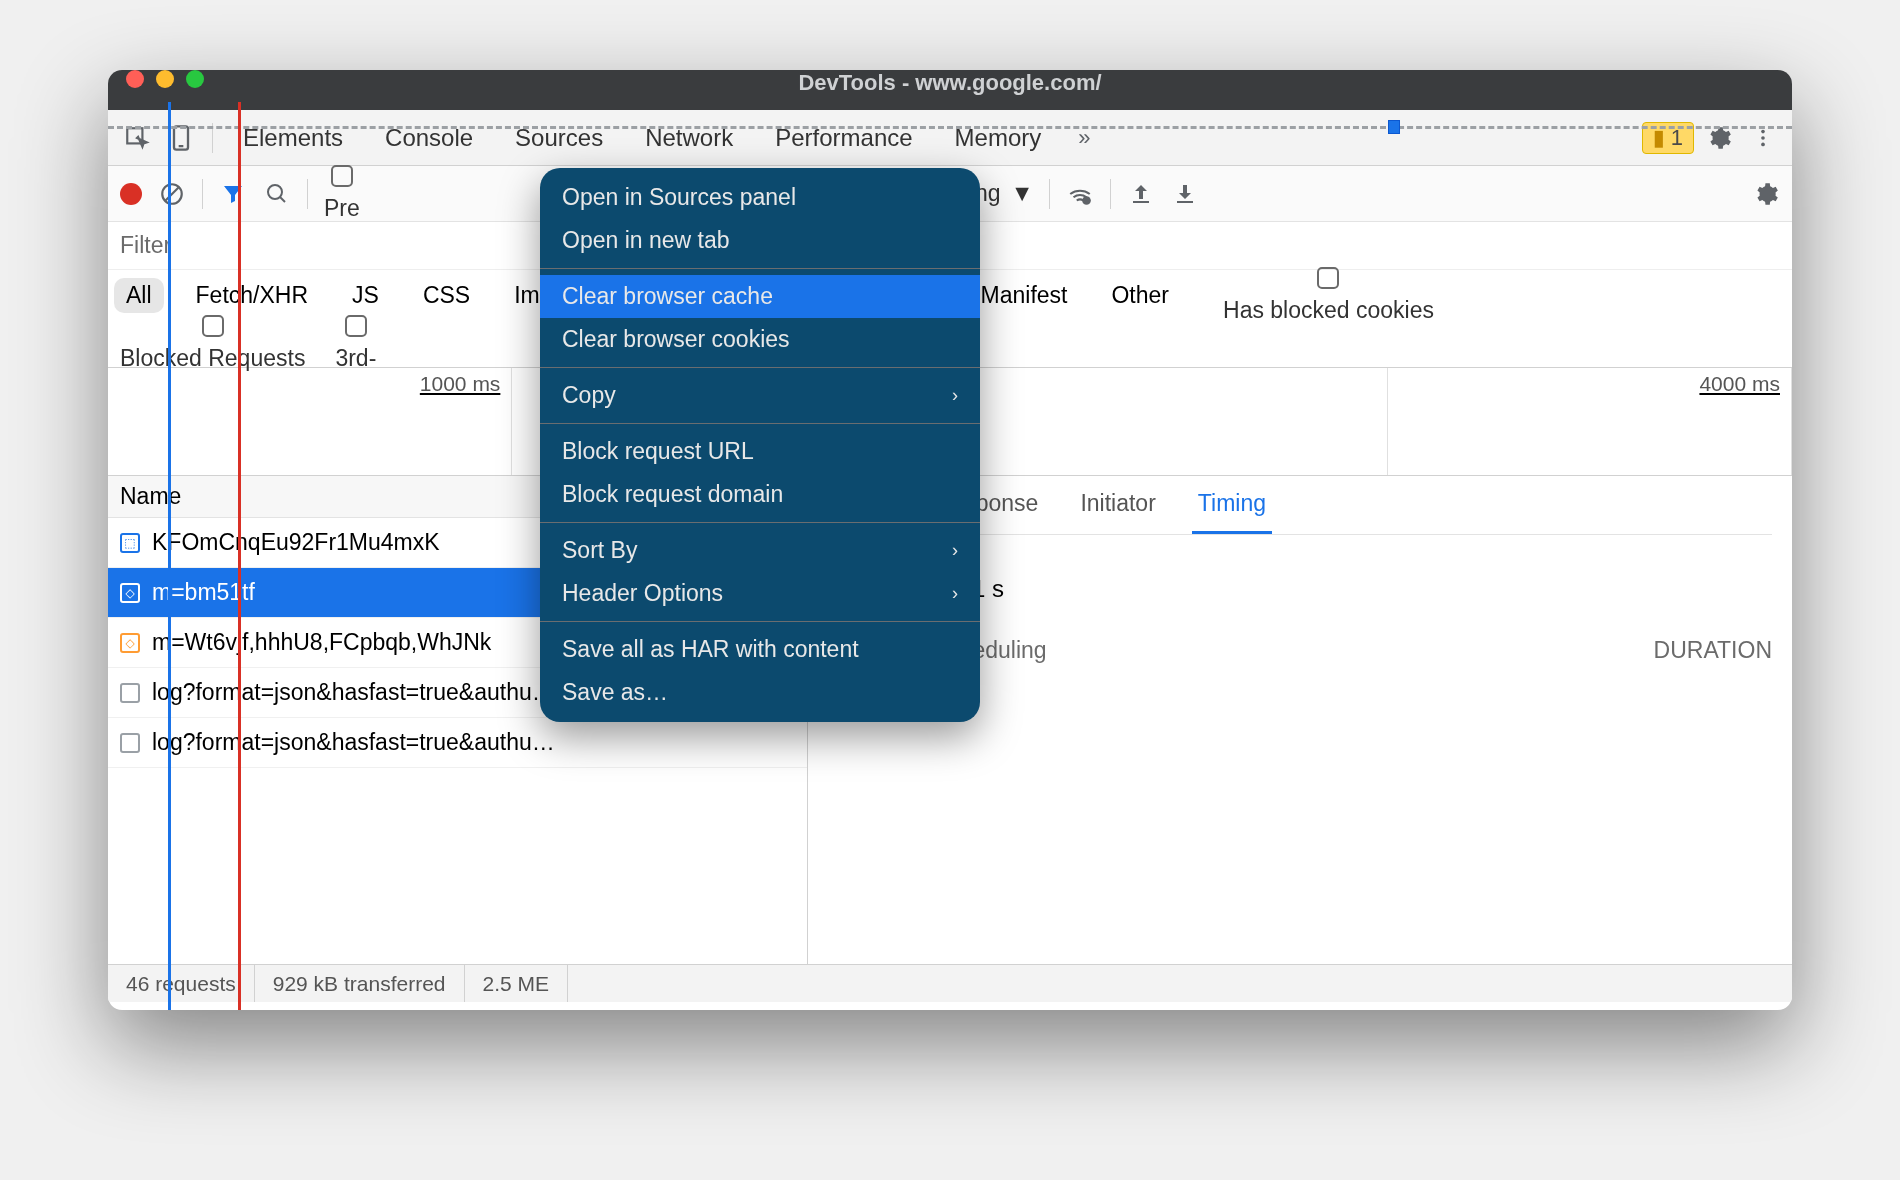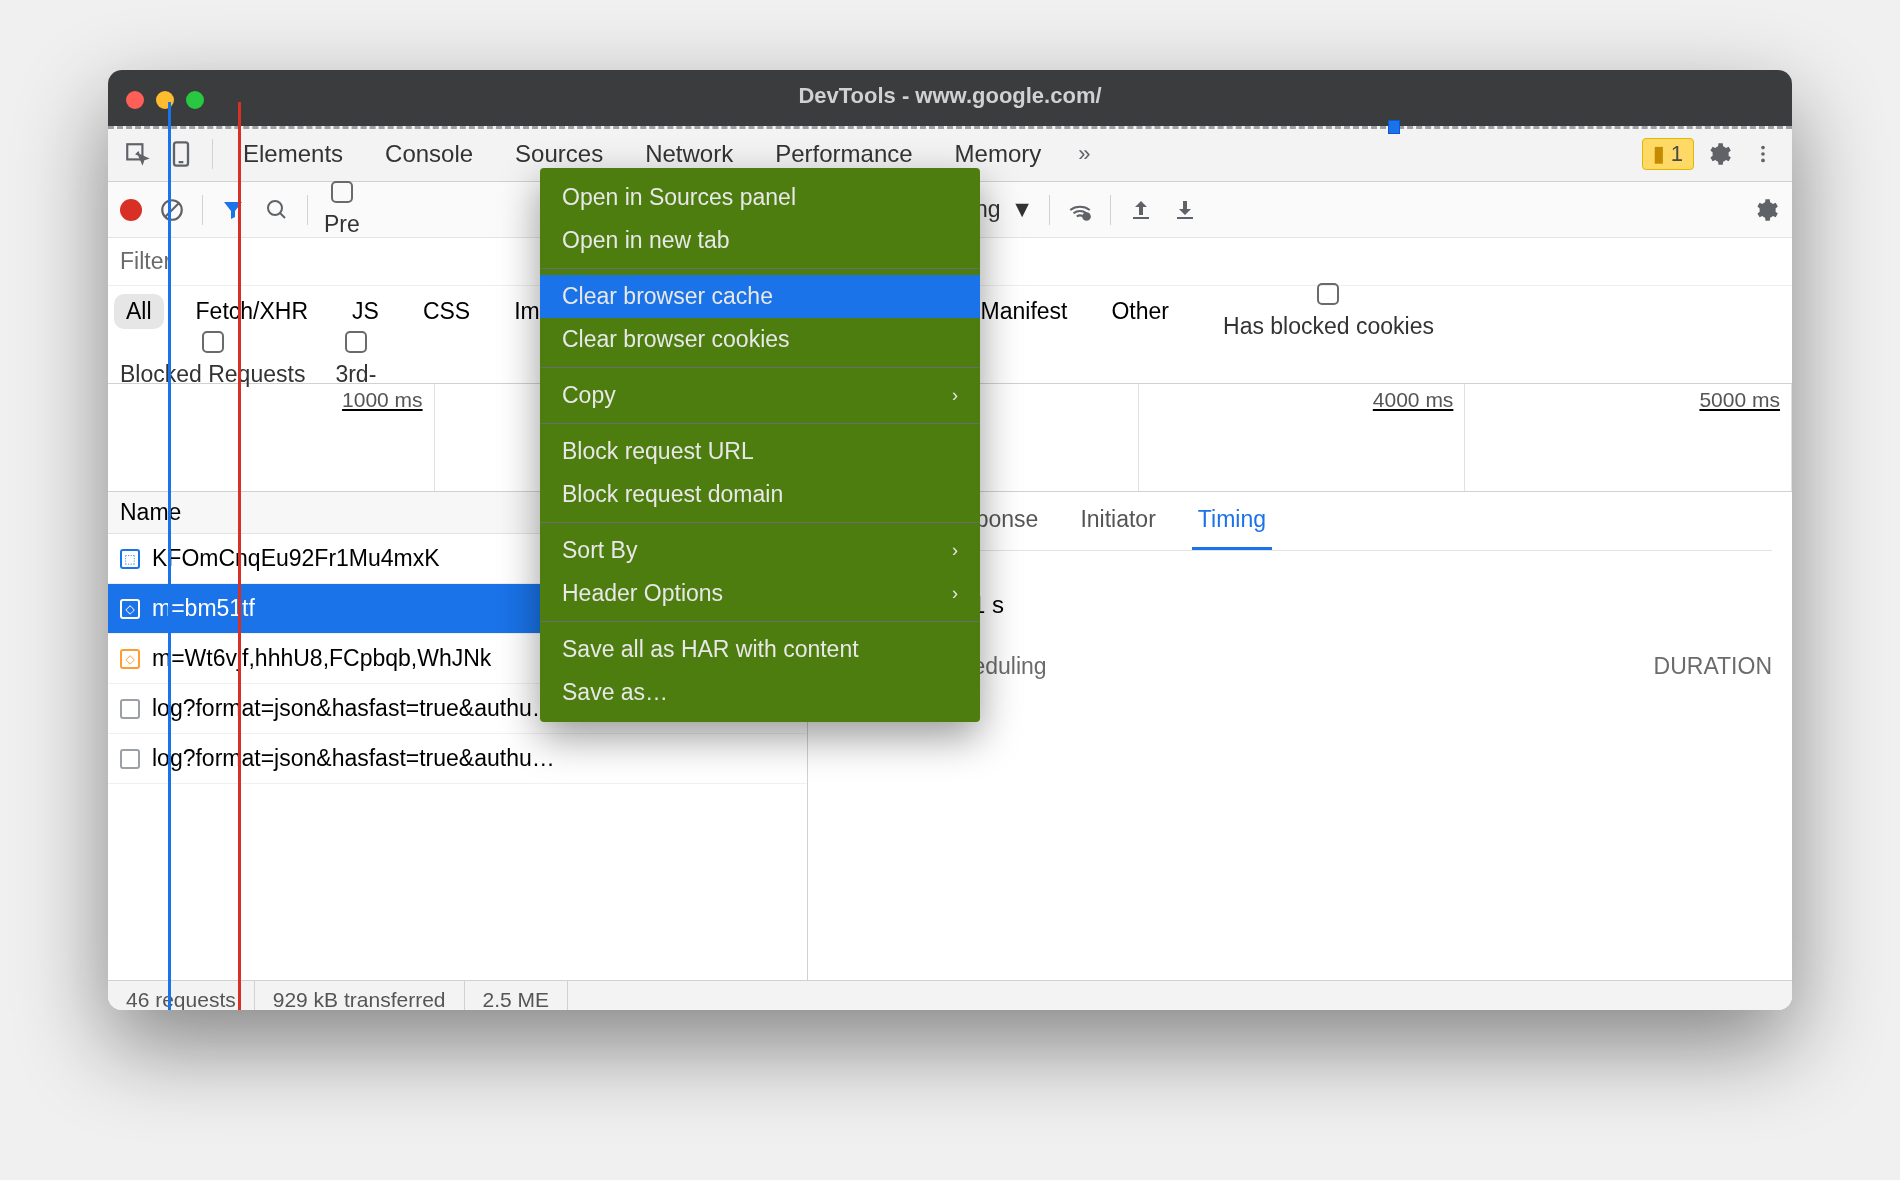--- a/index.html
+++ b/index.html
@@ -1,18 +1,18 @@
 <!DOCTYPE html>
 <html><head>
 <meta charset="utf-8">
 <style>
 * { margin:0; padding:0; box-sizing:border-box; }
 body { font-family:-apple-system,BlinkMacSystemFont,"Segoe UI",Arial,sans-serif; background:#f0f0f0; width:1900px; height:1180px; overflow:hidden; }
 .window { position:absolute; left:108px; top:70px; width:1684px; height:940px; background:#fff; border-radius:14px; box-shadow:0 35px 90px rgba(0,0,0,.45); overflow:hidden; }
-.titlebar { height:56px; background:#3a3c3e; display:flex; align-items:flex-end; padding:17px 18px; color:#cfd1d3; position:relative; }
+.titlebar { height:40px; background:#3a3c3e; display:flex; align-items:flex-start; padding:0 18px; color:#cfd1d3; position:relative; }
 .traffic { display:flex; gap:12px; }
 .dot { width:18px; height:18px; border-radius:50%; }
 .dot.red{background:#ff5f57;} .dot.yellow{background:#febc2e;} .dot.green{background:#28c840;}
 .title-text { position:absolute; left:50%; transform:translateX(-50%); font-size:22px; font-weight:600; }
 .tabs-bar { height:56px; border-bottom:1px solid #d1d1d1; display:flex; align-items:center; padding:0 10px; gap:6px; background:#f3f3f3; }
 .tabs-bar .iconbtn { width:38px; height:38px; display:flex; align-items:center; justify-content:center; color:#5f6368; }
 .tabs-bar .sep { width:1px; height:30px; background:#d1d1d1; margin:0 6px; }
 .tab { padding:0 18px; height:48px; display:flex; align-items:center; font-size:24px; color:#333; cursor:pointer; }
 .spacer { flex:1; }
 .more-ico { font-size:22px; color:#5f6368; }
@@ -55,21 +55,21 @@
 .dtab { padding:14px 6px; font-size:23px; color:#555; cursor:pointer; }
 .dtab.active { color:#1a73e8; border-bottom:3px solid #1a73e8; }
 .info-block { padding-top:40px; font-size:24px; }
 .section-label { color:#6b6b6b; margin-top:34px; display:flex; justify-content:space-between; font-size:23px; }
 .q-row { display:flex; align-items:center; margin-top:18px; }
 .q-label { padding-left:40px; font-size:24px; }
 .q-bar { width:14px; height:34px; border:2px solid #555; margin-left:260px; margin-right:auto; }
 .q-val { font-size:24px; margin-right:10px; }
 .status-bar { height:38px; background:#f3f3f3; border-top:1px solid #d1d1d1; display:flex; align-items:center; font-size:21px; color:#555; }
 .status-bar > div { padding:0 18px; border-right:1px solid #d1d1d1; height:100%; display:flex; align-items:center; }
-.ctx-menu { position:absolute; left:540px; top:168px; width:440px; background:#4d7c0f; border-radius:4px; padding:8px 0; box-shadow:0 15px 40px rgba(0,0,0,.4); color:#e8e8e8; font-size:23px; z-index:100; }
+.ctx-menu { position:absolute; left:540px; top:168px; width:440px; background:#0c4a6e; border-radius:20px; padding:8px 0; box-shadow:0 15px 40px rgba(0,0,0,.4); color:#e8e8e8; font-size:23px; z-index:100; }
 .ctx-item { padding:8px 22px; display:flex; justify-content:space-between; align-items:center; cursor:pointer; }
 .ctx-item.highlight { background:#1a73e8; }
 .ctx-sep { height:1px; background:#6a6d70; margin:6px 0; }
 .chev-right { font-size:18px; }
 svg { display:block; }
 </style>
 </head>
 <body>
 
 <div class="window">
@@ -215,21 +215,20 @@
   </div>
 
   <div class="timeline">
     <div class="tl-dashed"></div>
     <div class="tl-marker blue" style="left:60px;"></div>
     <div class="tl-marker red" style="left:130px;"></div>
     <div class="tl-block" style="left:1280px;"></div>
     <div class="tl-col"><span>1000 ms</span></div>
     <div class="tl-col" style="flex:2.2;"></div>
     <div class="tl-col"><span>4000 ms</span></div>
-    <div class="tl-col"><span>5000 ms</span></div>
   </div>
 
   <div class="main">
     <div class="left-pane">
       <div class="name-header">Name</div>
       <div class="req-list">
         <div class="req-row">
           <div class="req-icon blue">⬚</div>
           <span>KFOmCnqEu92Fr1Mu4mxK</span>
         </div>

